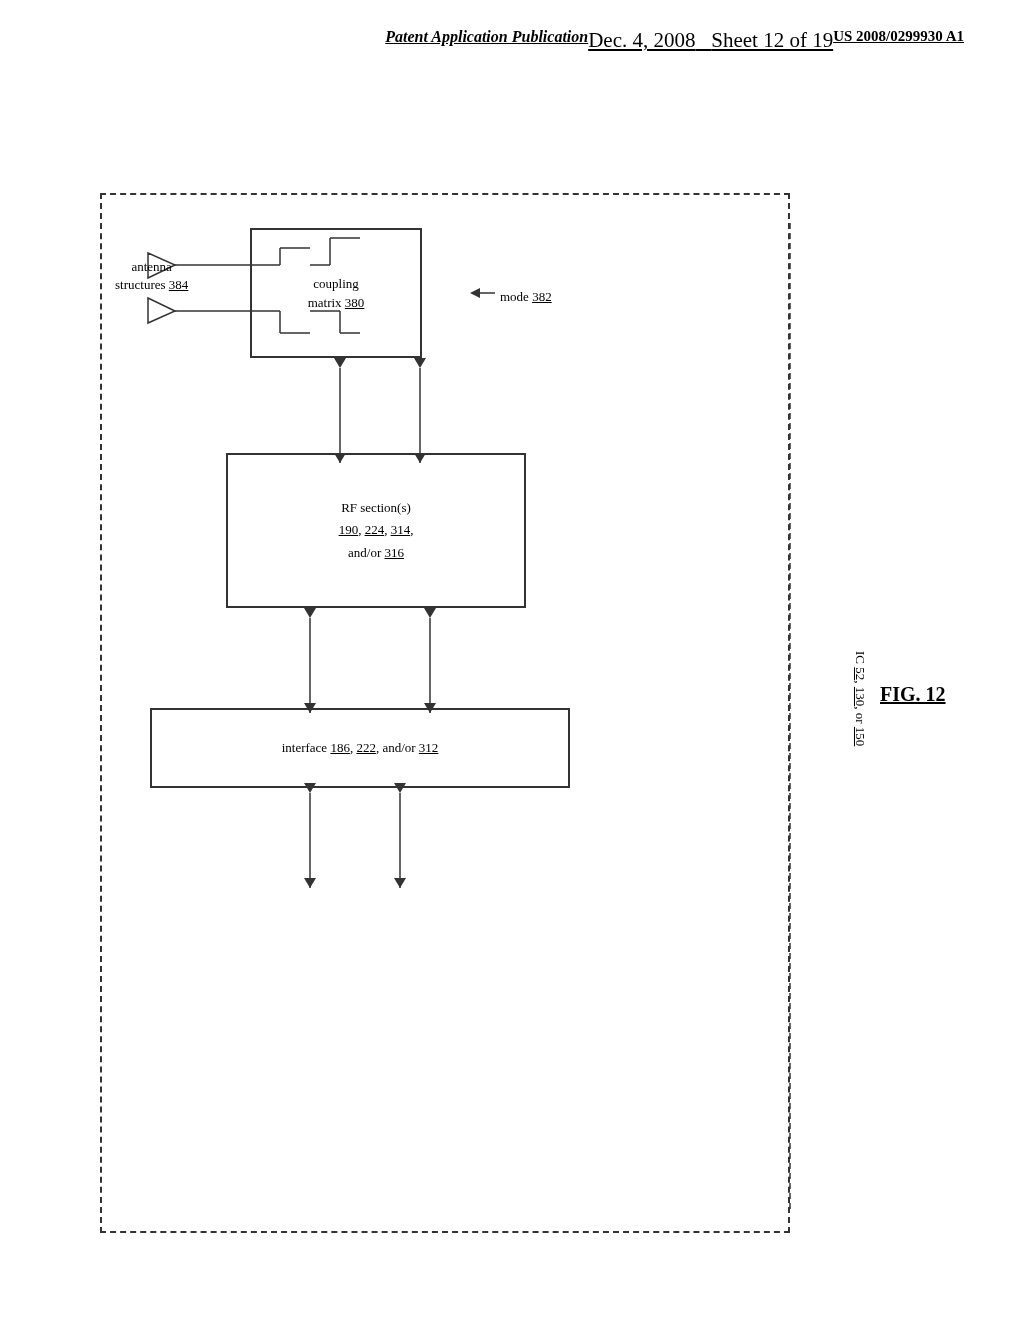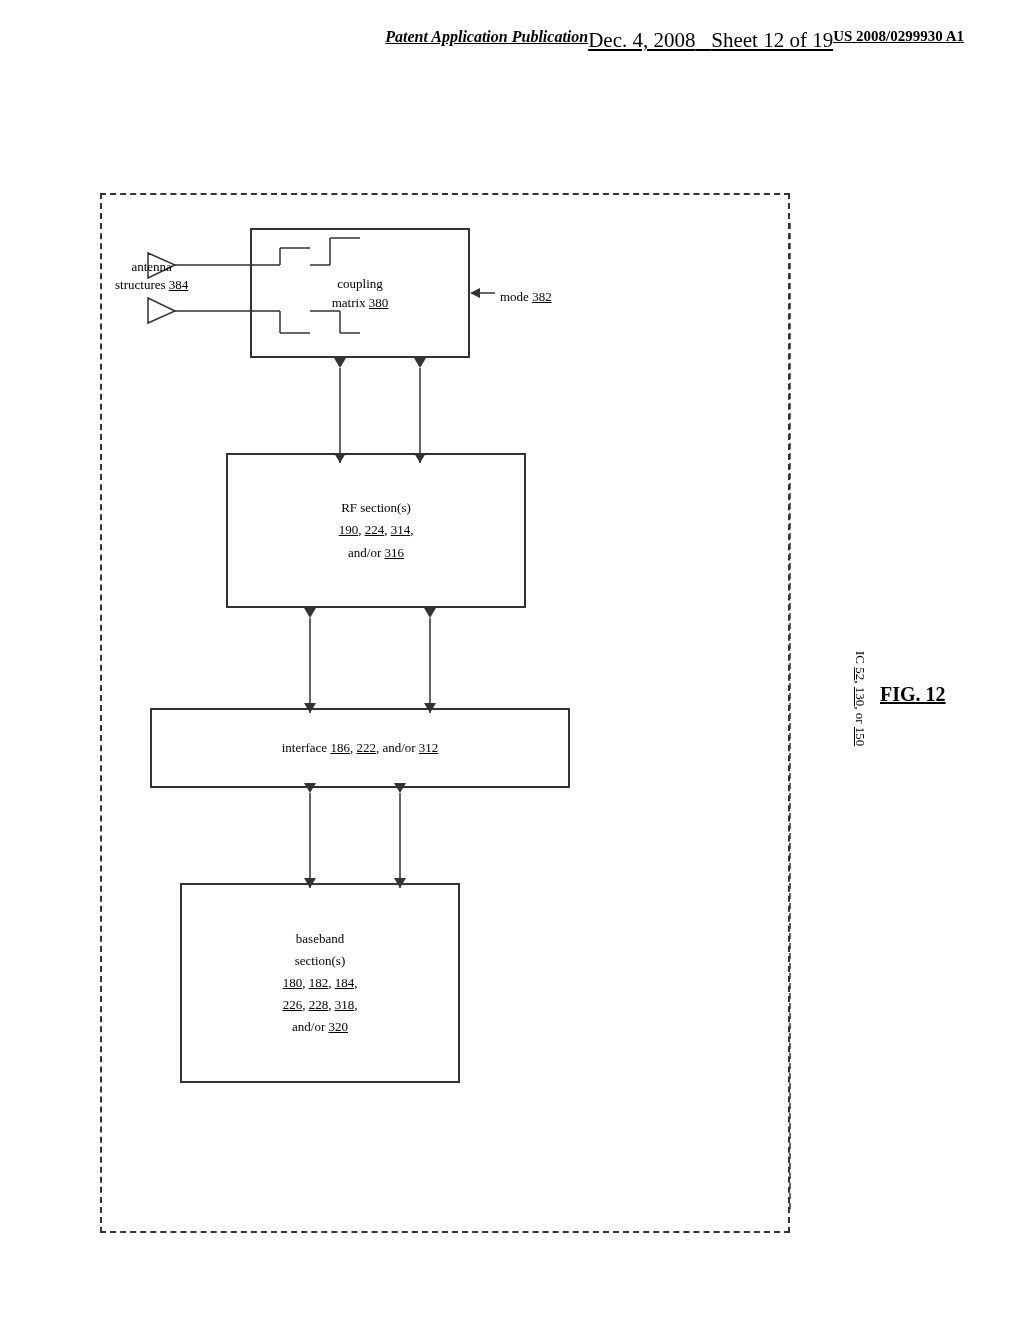--- a/index.html
+++ b/index.html
@@ -50,21 +50,21 @@
       width: 690px;
       height: 1040px;
       border: 2px dashed #333;
     }
 
     
     .coupling-box {
       position: absolute;
       left: 250px;
       top: 165px;
-      width: 220px;
+      width: 172px;
       height: 130px;
       border: 2px solid #333;
       display: flex;
       align-items: center;
       justify-content: center;
     }
     .coupling-label {
       font-size: 13px;
       text-align: center;
       line-height: 1.5;
@@ -222,29 +222,20 @@
       and/or <u>316</u>
     </div>
   </div>
 
   <div class="interface-box">
     <div style="font-size:13px; text-align:center;">
       interface <u>186</u>, <u>222</u>, and/or <u>312</u>
     </div>
   </div>
 
-  <div class="baseband-box">
-    <div style="font-size:13px; text-align:center; line-height:1.7;">
-      baseband<br>
-      section(s)<br>
-      <u>180</u>, <u>182</u>, <u>184</u>,<br>
-      <u>226</u>, <u>228</u>, <u>318</u>,<br>
-      and/or <u>320</u>
-    </div>
-  </div>
 
   <div style="position:absolute; left:860px; top:580px; font-size:13px; 
               transform:rotate(90deg); transform-origin:left center; white-space:nowrap;">
     IC <u>52</u>, <u>130</u>, or <u>150</u>
   </div>
 
   <div style="position:absolute; left:880px; top:620px; font-size:20px; font-weight:bold; text-decoration:underline;">
     <span>FIG. 12</span>
   </div>
 

